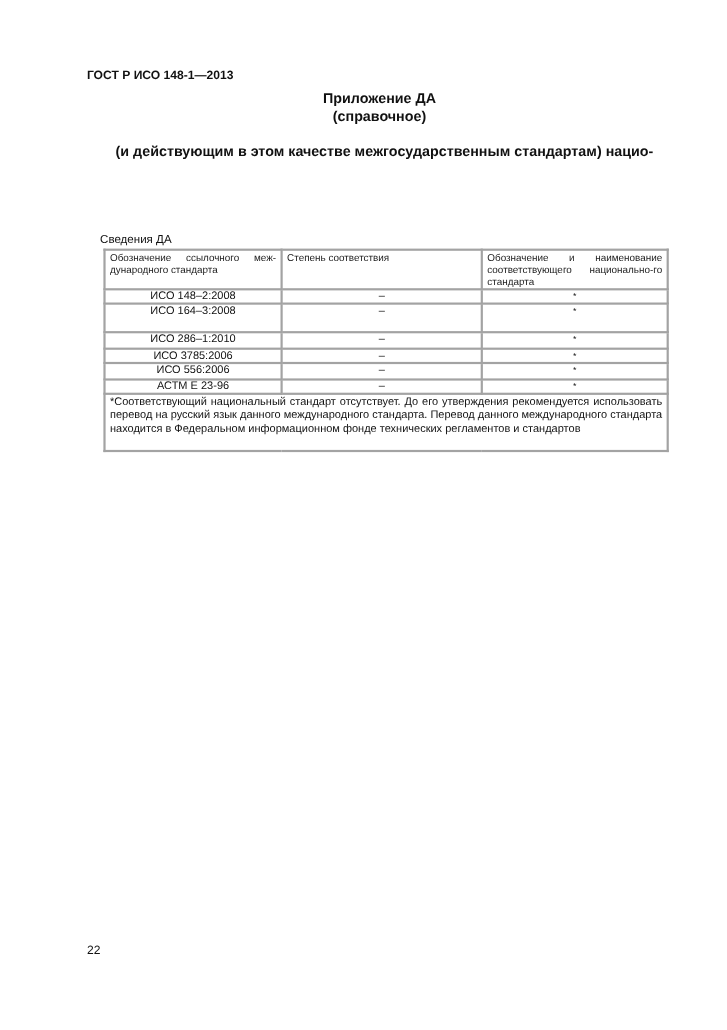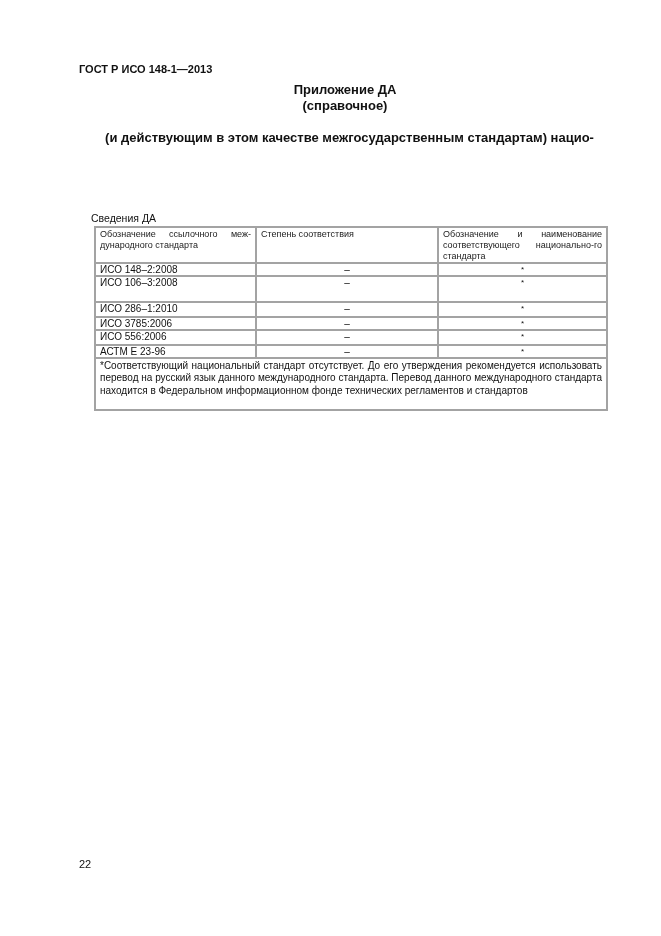--- a/index.html
+++ b/index.html
@@ -78,21 +78,21 @@
     }
     table.da tr.hdr td.just {
       text-align: justify;
       text-align-last: left;
     }
     table.da tr.row td {
       font-size: 10px;
       line-height: 11px;
       padding-top: 0;
     }
-    table.da tr.row td.std { text-align: left; }
+    table.da tr.row td.std { text-align: center; }
     table.da tr.row td.deg { text-align: center; }
     table.da tr.row td.nat { text-align: center; font-size: 8px; }
     table.da tr.thick-top td { border-top: 2px solid #111; }
     table.da tr.r1 td { height: 11px; }
     table.da tr.r2 td { height: 24px; }
     table.da tr.r3 td { height: 13px; }
     table.da tr.r4 td { height: 10px; }
     table.da tr.r5 td { height: 13px; }
     table.da tr.r6 td { height: 10px; }
     table.da tr.foot td {
@@ -139,21 +139,21 @@
       <td class="just">Обозначение ссылочного меж-дународного стандарта</td>
       <td>Степень соответствия</td>
       <td class="just">Обозначение и наименование соответствующего национально-го стандарта</td>
     </tr>
     <tr class="row r1">
       <td class="std">ИСО 148–2:2008</td>
       <td class="deg">–</td>
       <td class="nat">*</td>
     </tr>
     <tr class="row r2 thick-top">
-      <td class="std">ИСО 106–3:2008</td>
+      <td class="std">ИСО 164–3:2008</td>
       <td class="deg">–</td>
       <td class="nat">*</td>
     </tr>
     <tr class="row r3">
       <td class="std">ИСО 286–1:2010</td>
       <td class="deg">–</td>
       <td class="nat">*</td>
     </tr>
     <tr class="row r4 thick-top">
       <td class="std">ИСО 3785:2006</td>

